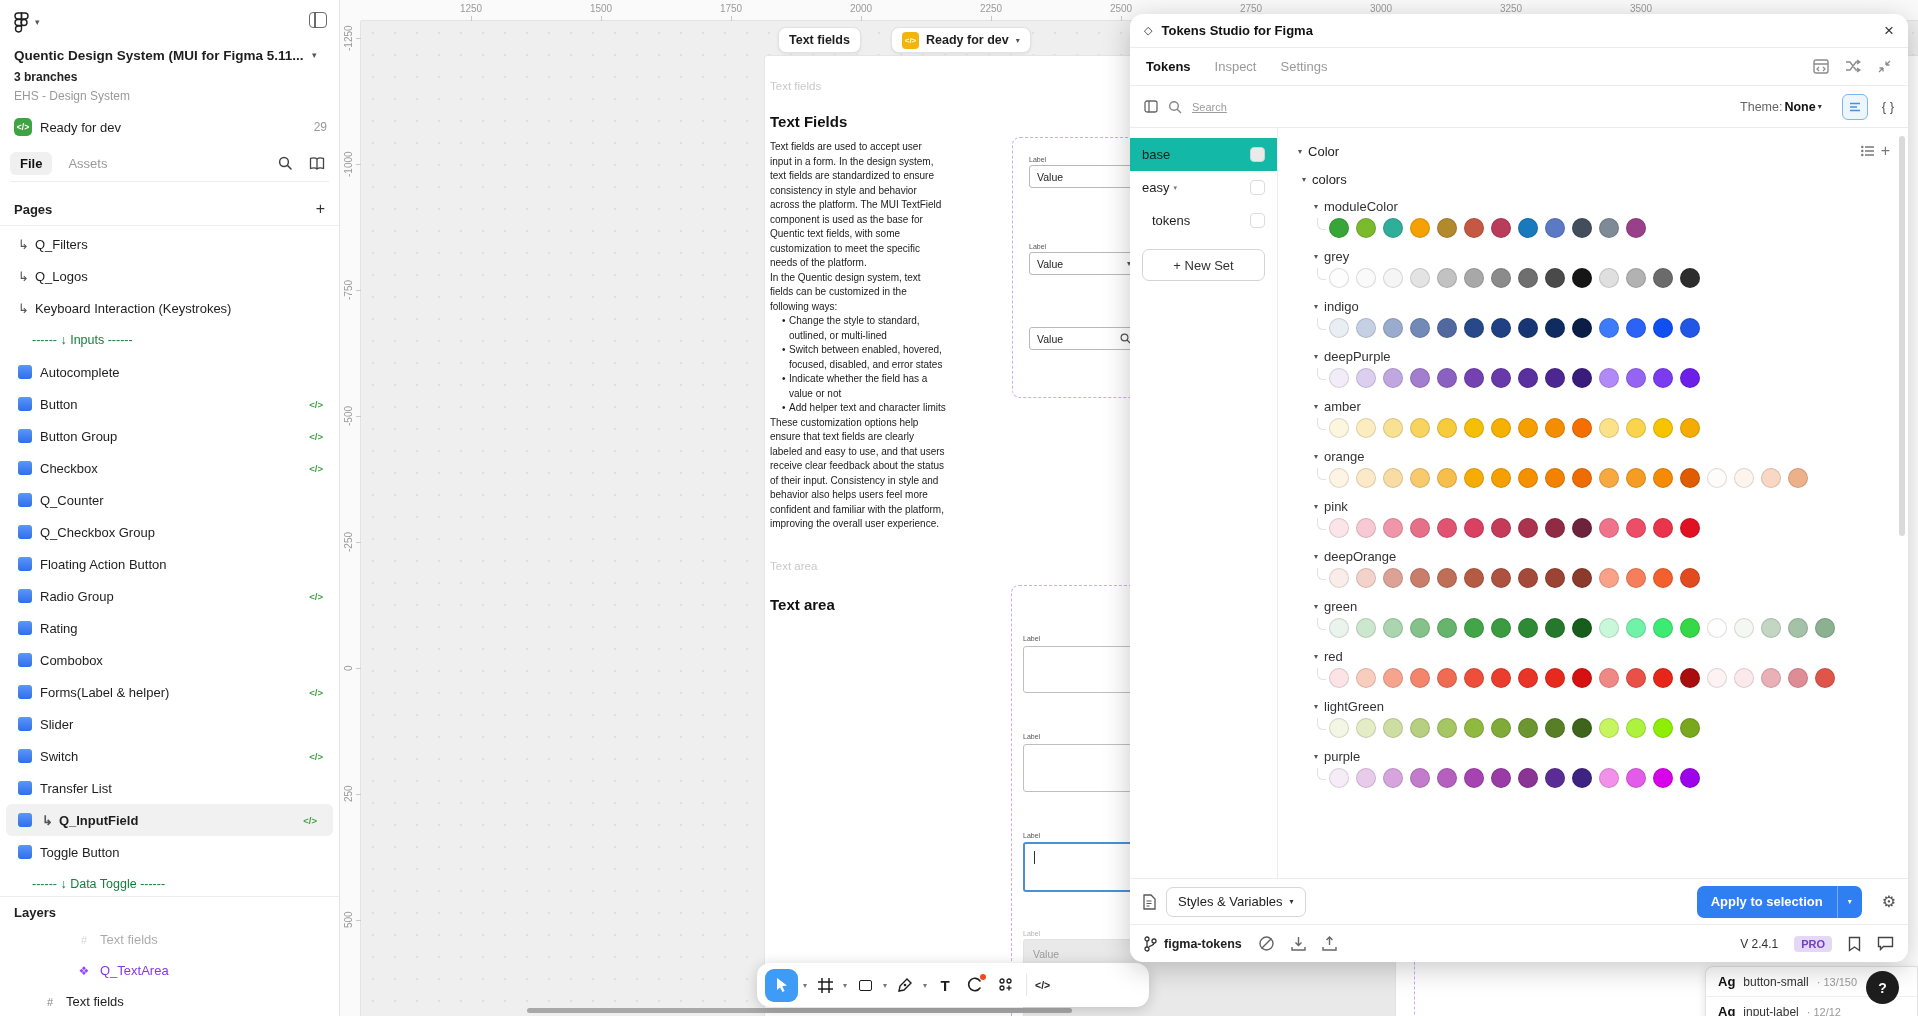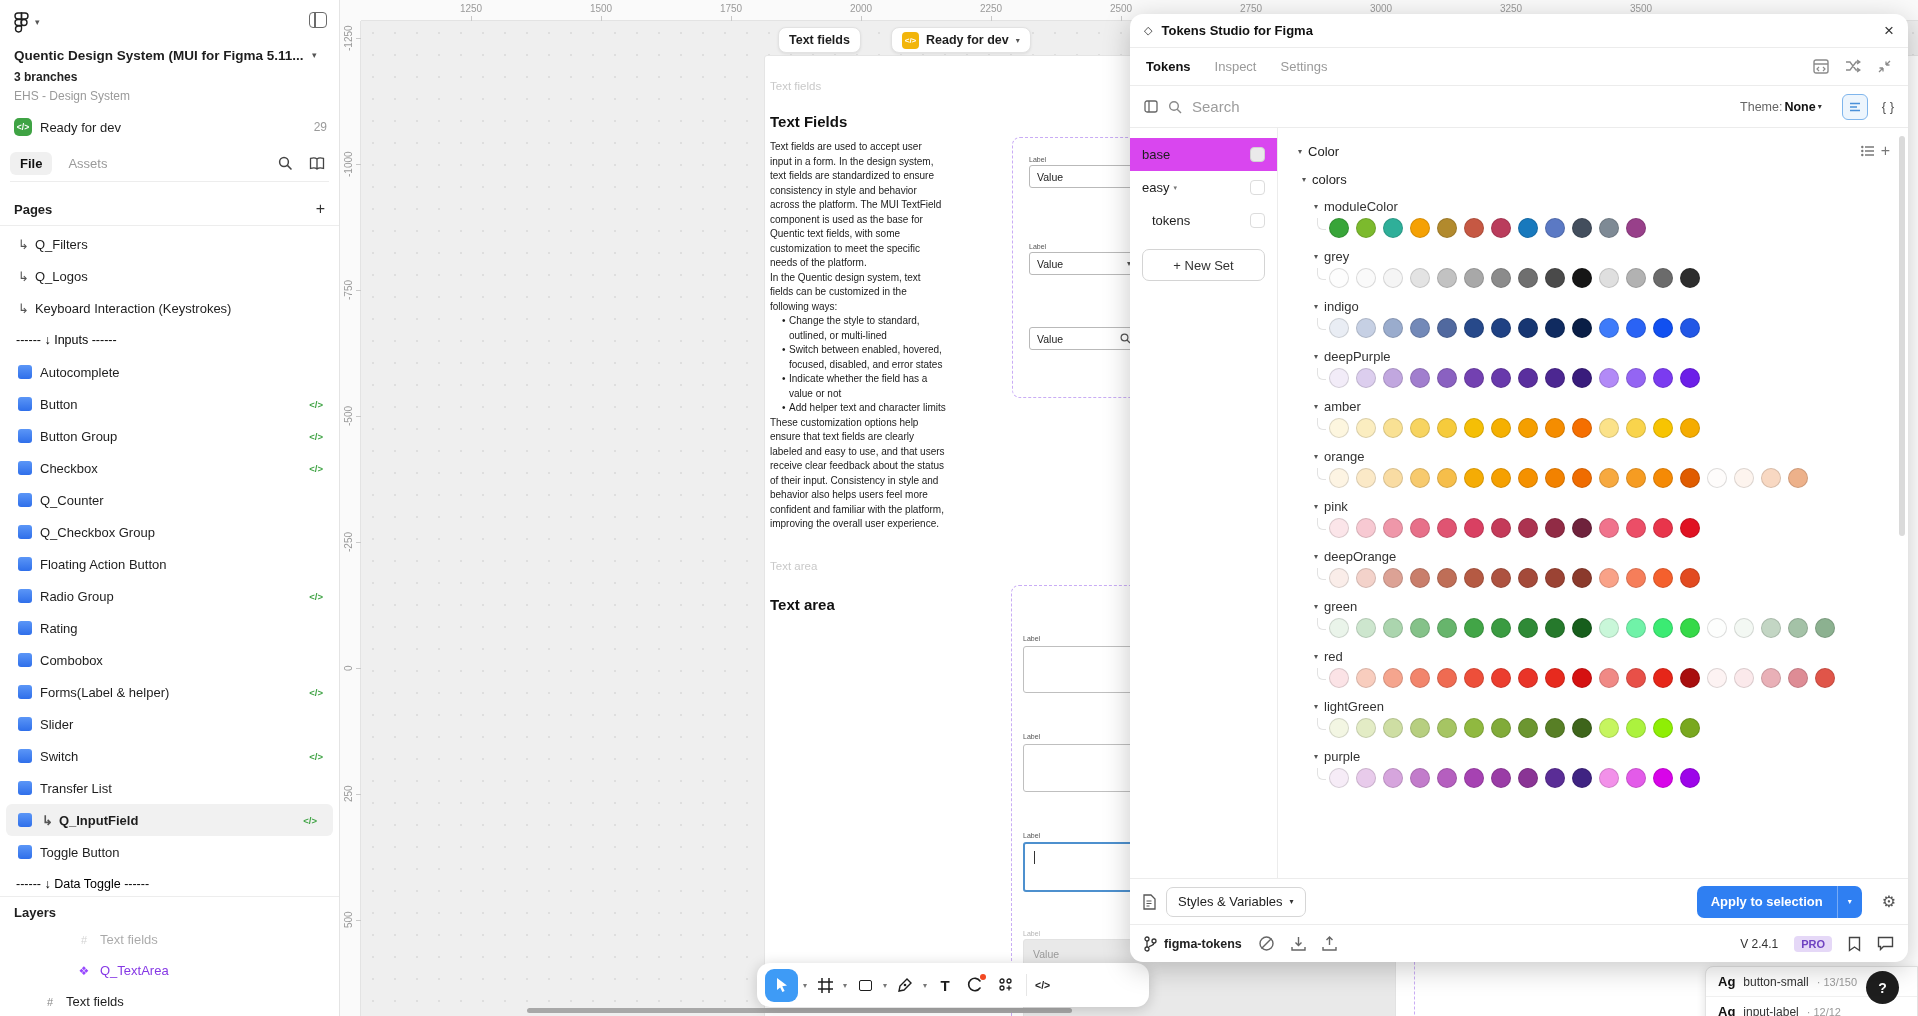--- a/index.html
+++ b/index.html
@@ -27,21 +27,21 @@
             border-bottom:1px solid #EDEDED; padding-bottom:6px; }
   .tabpill { font-size:13px; padding:4px 10px; border-radius:6px; }
   .tabpill.on { background:#F0F0F0; font-weight:700; color:#111; }
   .tabpill.off { color:#9a9a9a; }
   .s-tabicons { position:absolute; right:14px; top:156px; display:flex; gap:16px; color:#444; }
   .s-pages-h { position:absolute; left:0; top:196px; right:0; height:30px; border-bottom:1px solid #EDEDED; }
   .s-pages-h .t { position:absolute; left:14px; top:6px; font-size:13px; font-weight:700; }
   .plusbtn { position:absolute; right:14px; top:4px; font-size:16px; color:#333; }
   .pages { position:absolute; left:0; top:228px; right:0; }
   .page-row { position:relative; height:32px; font-size:13px; color:#1e1e1e; display:flex; align-items:center; }
-  .page-row.divider { color:#000000; font-size:12.5px; padding-left:16px; }
+  .page-row.divider { color:#15803d; font-size:12.5px; padding-left:32px; }
   .p-icon { width:14px; height:14px; border-radius:3px; background:linear-gradient(180deg,#5B96F7,#2F6FEA);
             margin-left:18px; margin-right:8px; flex:0 0 auto; }
   .p-arrow { color:#555; font-size:13px; margin-left:18px; margin-right:6px; }
   .p-icon + .p-arrow { margin-left:2px; }
   .p-dev { margin-left:auto; margin-right:16px; color:#3FA344; font-size:9.5px; font-weight:700; }
   .page-row.selected { background:#F1F1F1; border-radius:6px; margin:0 6px; font-weight:600; }
   .page-row.selected .p-icon { margin-left:12px; }
   .s-layers-h { position:absolute; left:0; top:896px; right:0; height:28px; border-top:1px solid #EDEDED; background:#fff; z-index:2; }
   .s-layers-h .t { position:absolute; left:14px; top:8px; font-size:13px; font-weight:700; }
   .layers { position:absolute; left:0; top:924px; right:0; }
@@ -126,31 +126,31 @@
             box-shadow:0 6px 28px rgba(0,0,0,.22); z-index:50; display:flex; flex-direction:column; overflow:hidden; }
   .pl-head { height:34px; border-bottom:1px solid #ECECEC; display:flex; align-items:center; padding:0 14px; gap:9px; }
   .pl-logo { font-size:11px; color:#333; }
   .pl-title { font-size:13px; font-weight:700; color:#111; }
   .pl-x { margin-left:auto; font-size:17px; color:#333; line-height:1; }
   .pl-tabs { height:38px; border-bottom:1px solid #ECECEC; display:flex; align-items:center; padding:0 16px; gap:24px; }
   .pl-tab { font-size:13px; color:#9a9a9a; }
   .pl-tab.on { color:#111; font-weight:700; }
   .pl-tabicons { margin-left:auto; display:flex; gap:16px; color:#8a8a8a; }
   .pl-search { height:42px; border-bottom:1px solid #ECECEC; display:flex; align-items:center; padding:0 14px; gap:10px; }
-  .pl-search .ph { font-size:15px; color:#9c9c9c; }
+  .pl-search .ph { font-size:11px; color:#9c9c9c;text-decoration:underline; }
   .theme { margin-left:auto; font-size:12.5px; color:#666; display:flex; align-items:center; gap:2px; }
   .theme b { color:#111; font-weight:600; }
   .theme .tcaret { font-size:8px; color:#333; }
   .vtoggle { width:26px; height:26px; border:1px solid #7FB5EC; background:#EDF5FD; border-radius:6px;
              display:flex; align-items:center; justify-content:center; margin-left:10px; }
   .curly { font-size:13px; color:#555; margin-left:4px; }
   .pl-body { flex:1; display:flex; min-height:0; }
   .sets { width:148px; border-right:1px solid #ECECEC; padding-top:10px; }
   .set-row { height:33px; display:flex; align-items:center; padding:0 12px; font-size:13px; color:#1e1e1e; position:relative; }
-  .set-row.active { background:#d946ef; }
+  .set-row.active { background:#14b8a6; }
   .set-row.indent { padding-left:22px; }
   .set-row .scaret { font-size:7px; color:#777; margin-left:4px; }
   .chk { position:absolute; right:12px; width:15px; height:15px; border:1px solid #DCDCDC; border-radius:4px; background:#fff; }
   .chk.mixed { background:#EAEAEA; border-color:#D2D2D2; }
   .newset { margin:12px 12px 0; height:32px; border:1px solid #D4D4D4; border-radius:7px; display:flex;
             align-items:center; justify-content:center; font-size:13px; color:#333; }
   .toklist { flex:1; padding:14px 18px 0 20px; position:relative; overflow:hidden; }
   .tok-head { display:flex; align-items:center; gap:6px; font-size:13px; color:#222; margin-bottom:12px; }
   .tok-head .sp { flex:1; }
   .tok-head .hic { color:#777; }

